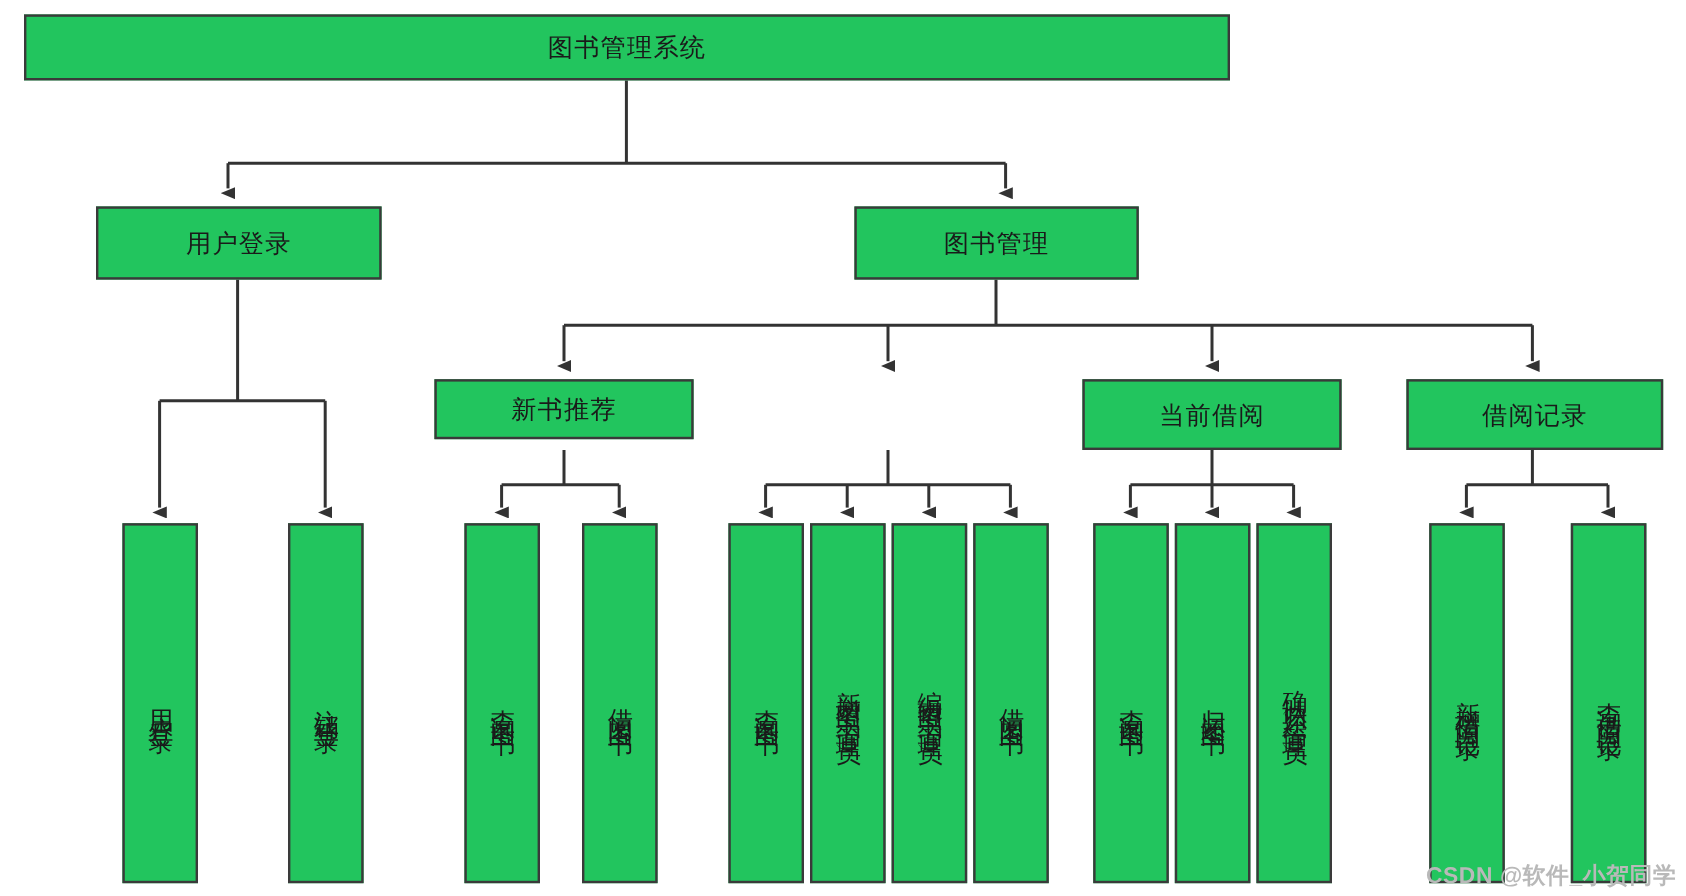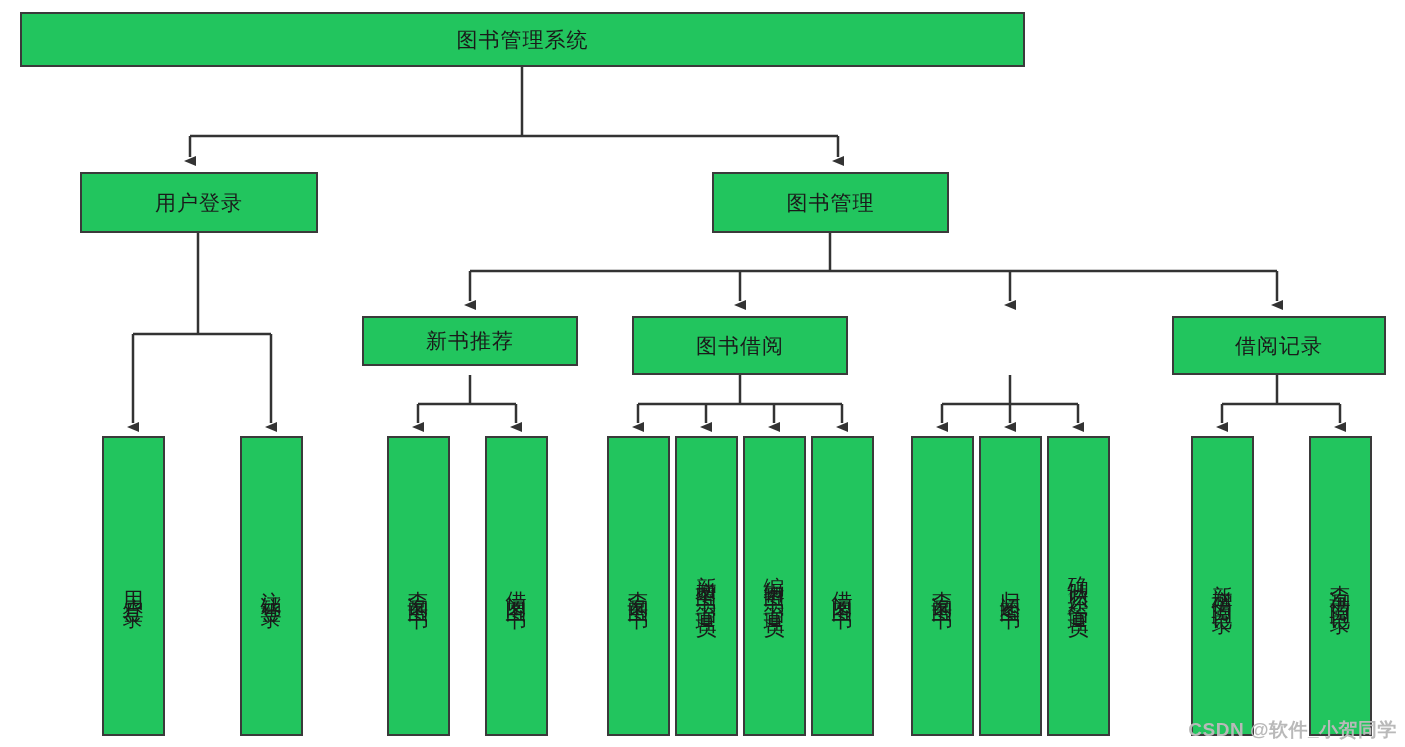--- a/index.html
+++ b/index.html
@@ -125,22 +125,22 @@
   <div class="node h" style="left:80px; top:172px; width:238px; height:61px;">
     <span class="htext">用户登录</span>
   </div>
   <div class="node h" style="left:712px; top:172px; width:237px; height:61px;">
     <span class="htext">图书管理</span>
   </div>
 
   <div class="node h" style="left:362px; top:316px; width:216px; height:50px;">
     <span class="htext">新书推荐</span>
   </div>
-  <div class="node h" style="left:632px; top:316px; width:216px; height:59px;">
-    <span class="htext">图书借阅</span>
+  <div class="node h" style="left:902px; top:316px; width:216px; height:59px;">
+    <span class="htext">当前借阅</span>
   </div>
   <div class="node h" style="left:1172px; top:316px; width:214px; height:59px;">
     <span class="htext">借阅记录</span>
   </div>
 
   <div class="node v" style="left:102px; top:436px; width:63px; height:300px;">
     <span class="vtext">用户登录</span>
   </div>
   <div class="node v" style="left:240px; top:436px; width:63px; height:300px;">
     <span class="vtext">注销登录</span>

